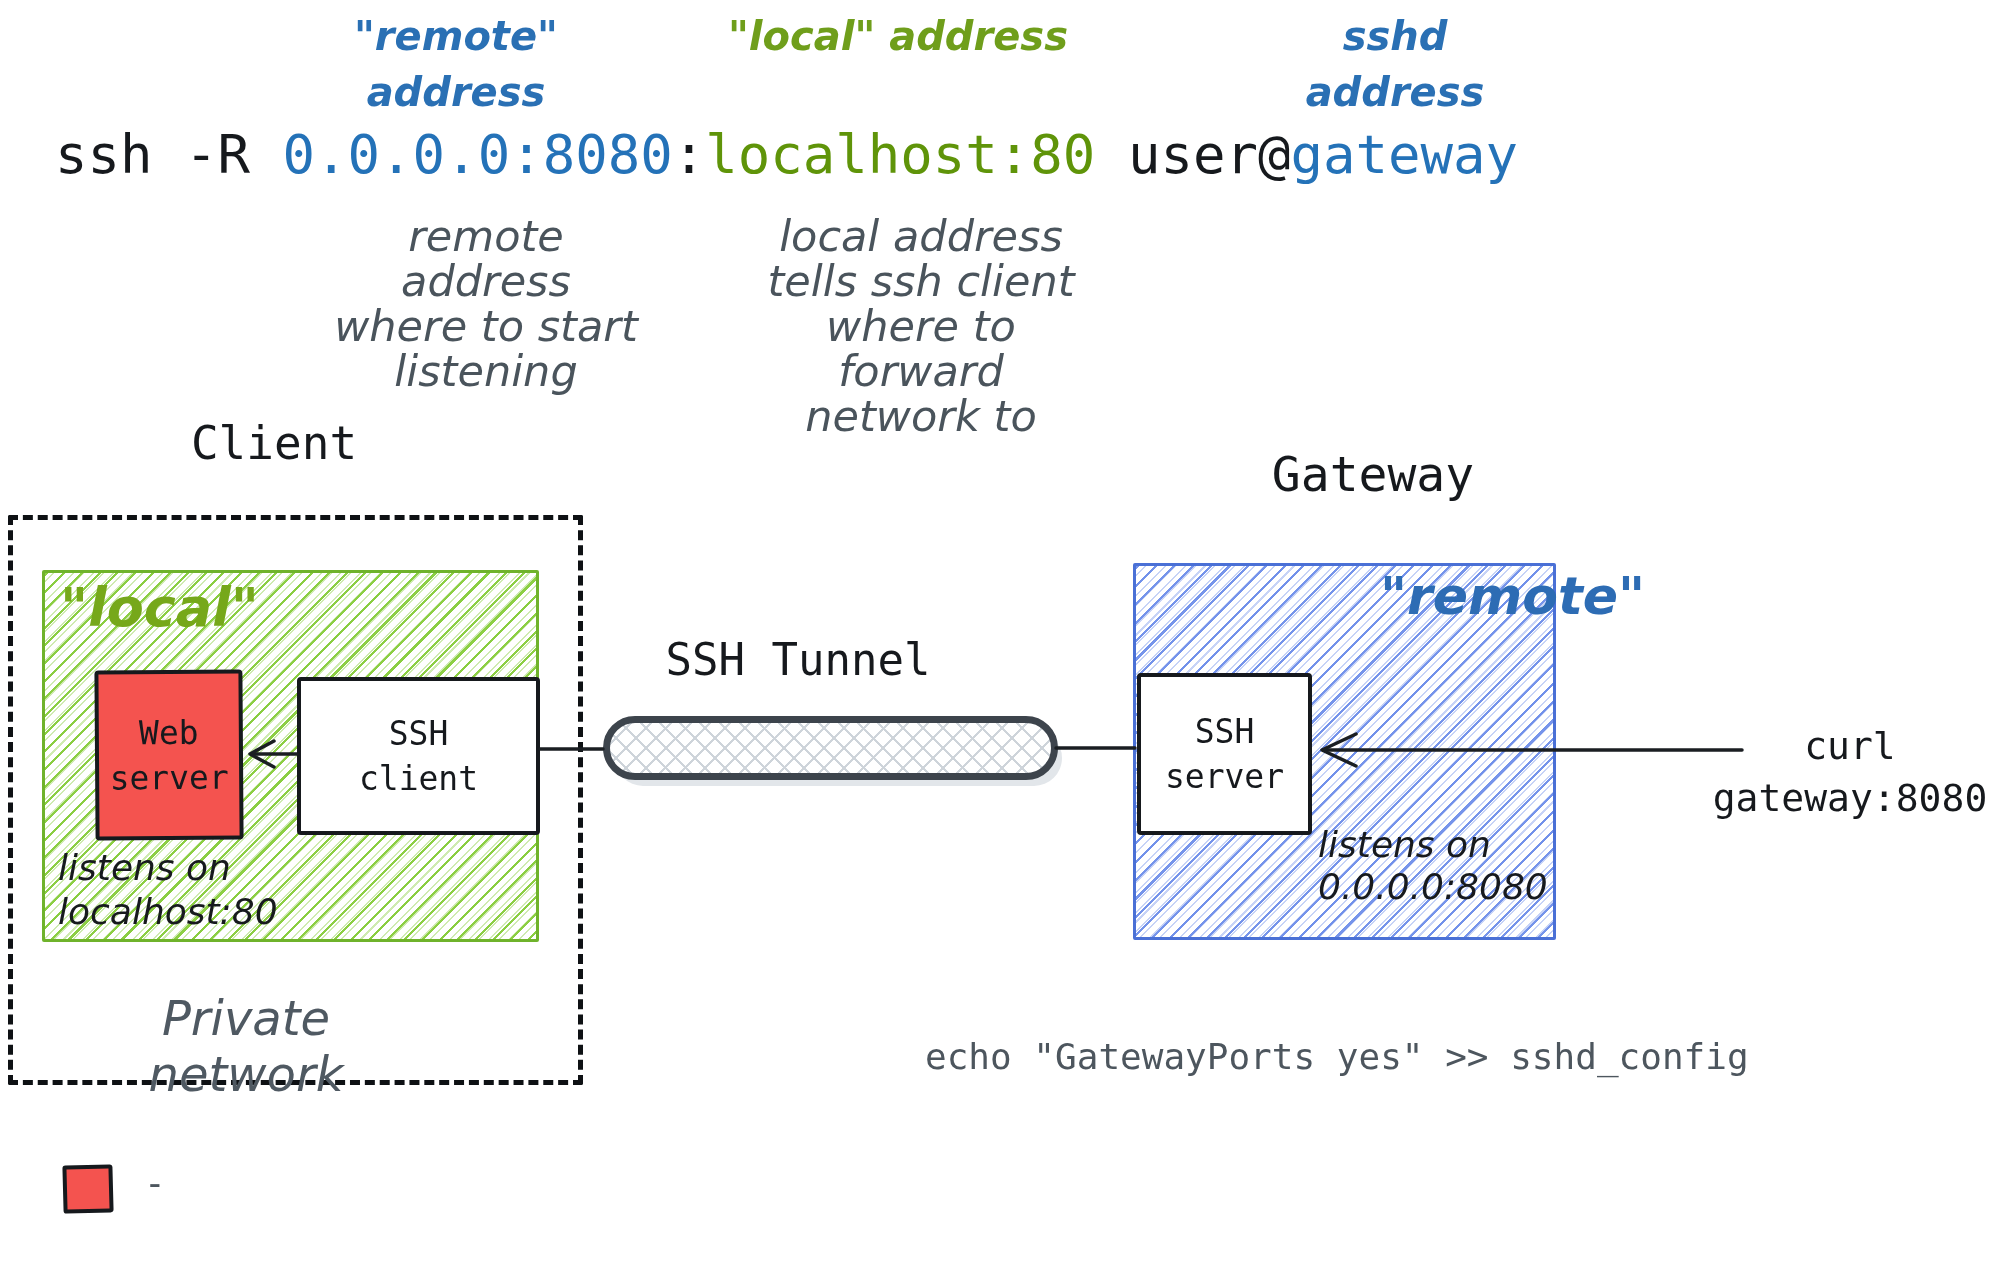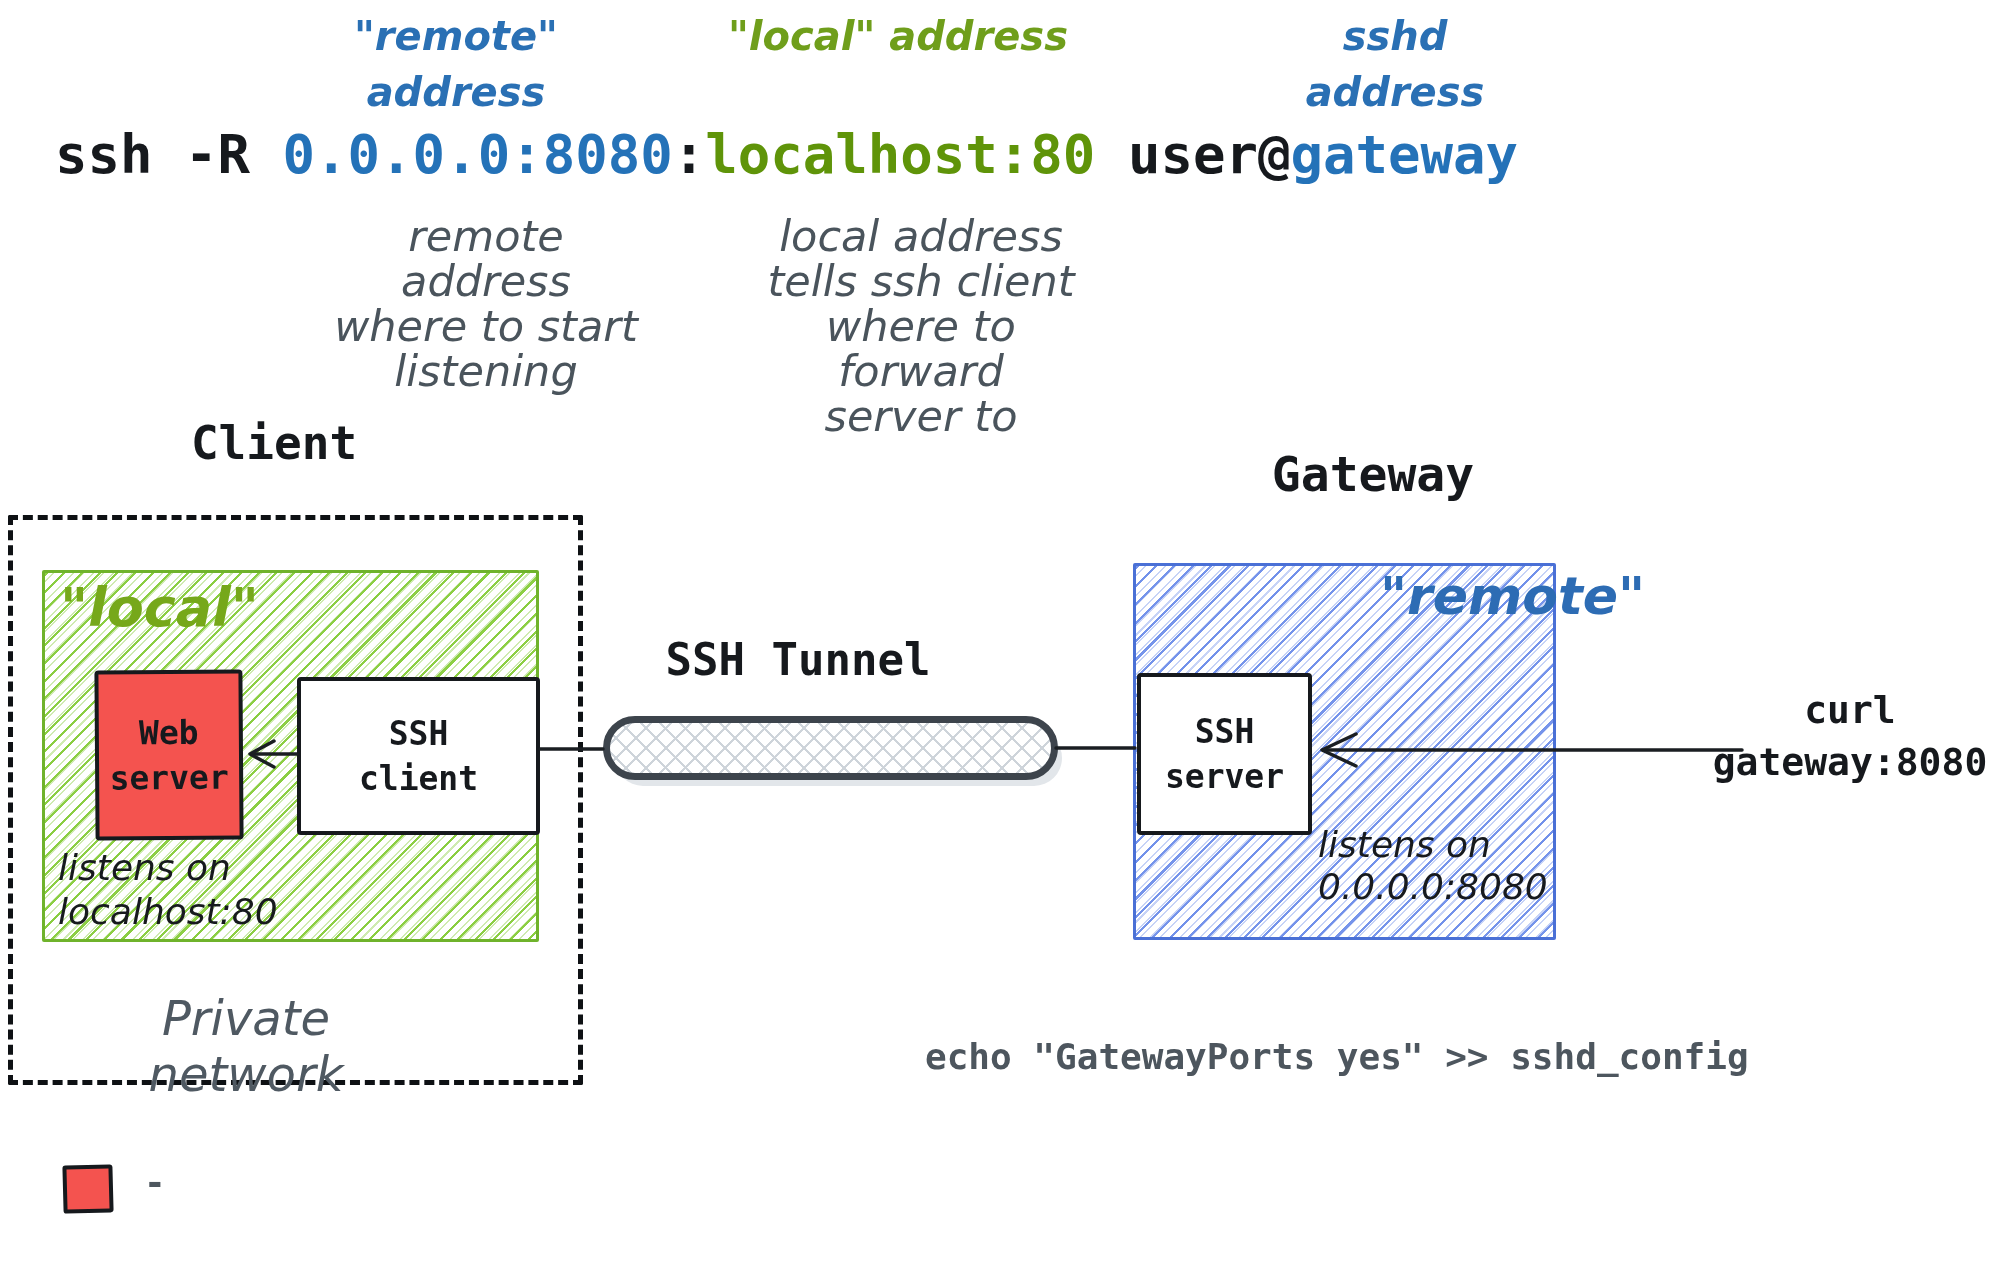--- a/index.html
+++ b/index.html
@@ -7,21 +7,21 @@
     position: relative;
     width: 2000px;
     height: 1266px;
     background: #ffffff;
     overflow: hidden;
     font-family: "DejaVu Sans", sans-serif;
   }
   .abs { position: absolute; }
   .mono {
     font-family: "DejaVu Sans Mono", monospace;
-    font-weight: 700;
+    font-weight: 400;
     color: #16191d;
   }
   .hand {
     font-family: "DejaVu Sans", sans-serif;
     font-style: italic;
     font-weight: 700;
   }
   .hand-light {
     font-family: "DejaVu Sans", sans-serif;
     font-style: italic;
@@ -98,21 +98,21 @@
   #remote-zone-label { left: 1380px; top: 566px; font-size: 52px; color: #2d6cb4; z-index: 2; }
 
   
   .listens { font-size: 36px; line-height: 44px; color: #171a1e; z-index: 2; }
   #listens-local  { left: 58px;  top: 846px; }
   #listens-remote { left: 1318px; top: 824px; line-height: 42px; }
 
   #private-network { left: 96px; top: 990px; width: 300px; font-size: 48px; color: #4f5962; }
 
   
-  #curl-label { left: 1702px; top: 684px; width: 296px; font-size: 38px; line-height: 52px; }
+  #curl-label { left: 1702px; top: 720px; width: 296px; font-size: 38px; line-height: 52px; }
   #echo-config { left: 925px; top: 1036px; font-size: 36px; color: #4d565e; white-space: pre; }
 
   
   #legend-swatch {
     left: 63px; top: 1165px; width: 50px; height: 48px; box-sizing: border-box;
     background: #f4534f; border: 4px solid #16191d; border-radius: 3px;
     transform: rotate(-1.5deg);
   }
   #legend-dash { left: 144px; top: 1162px; font-size: 36px; color: #4d565e; }
   #legend-text { left: 192px; top: 1158px; font-size: 36px; line-height: 53px; color: #4d565e; }
@@ -133,21 +133,21 @@
 
   <div class="abs hand-light note center" style="left:320px;top:214px;width:332px">
     <div>remote address</div>
     <div>where to start</div>
     <div>listening</div>
   </div>
   <div class="abs hand-light note center" style="left:756px;top:214px;width:330px">
     <div>local address</div>
     <div>tells ssh client</div>
     <div>where to forward</div>
-    <div>server to</div>
+    <div>network to</div>
   </div>
 
   <div id="client-title" class="abs mono center">Client</div>
   <div id="client-dashed" class="abs"></div>
   <div id="green-zone" class="abs"></div>
   <div id="local-zone-label" class="abs hand">"local"</div>
 
   <div id="web-server-box" class="abs node">
     <div class="line mono">Web</div>
     <div class="line mono">server</div>

